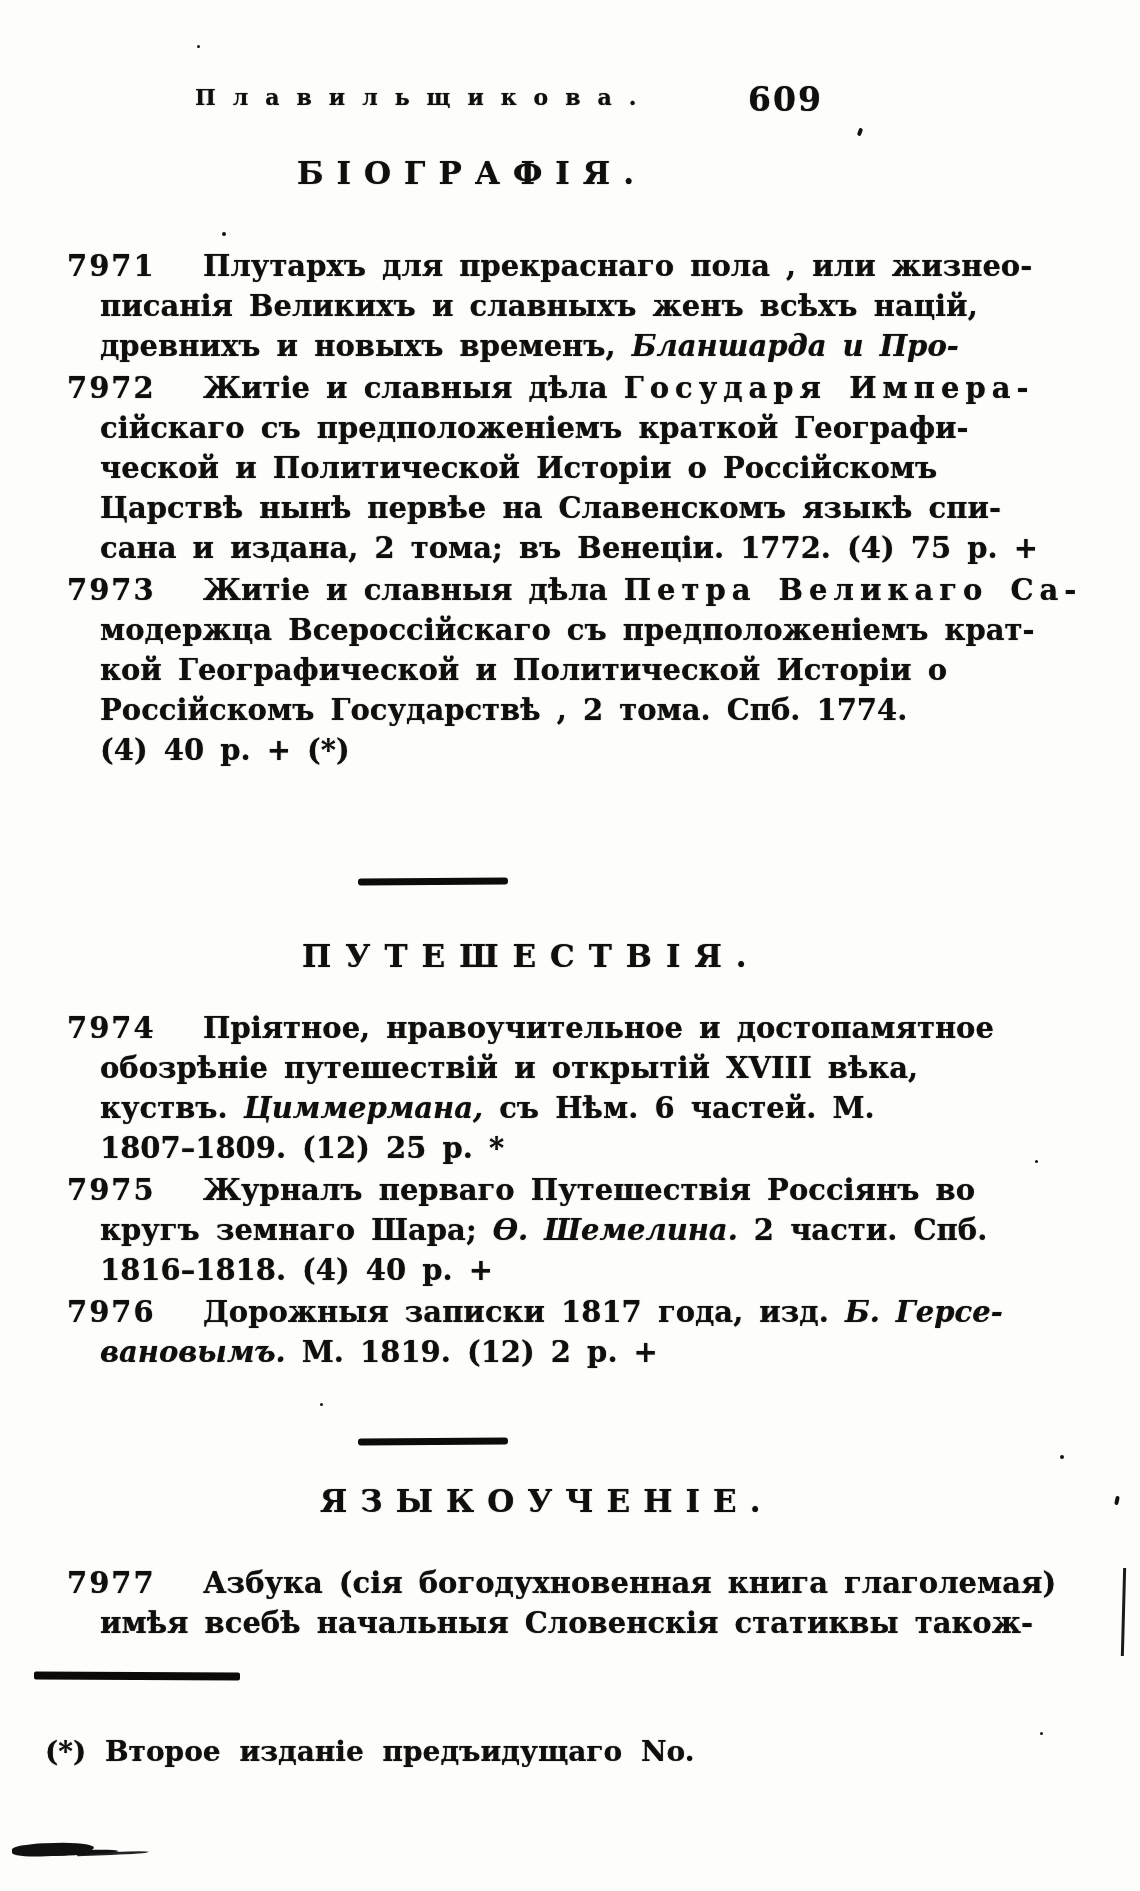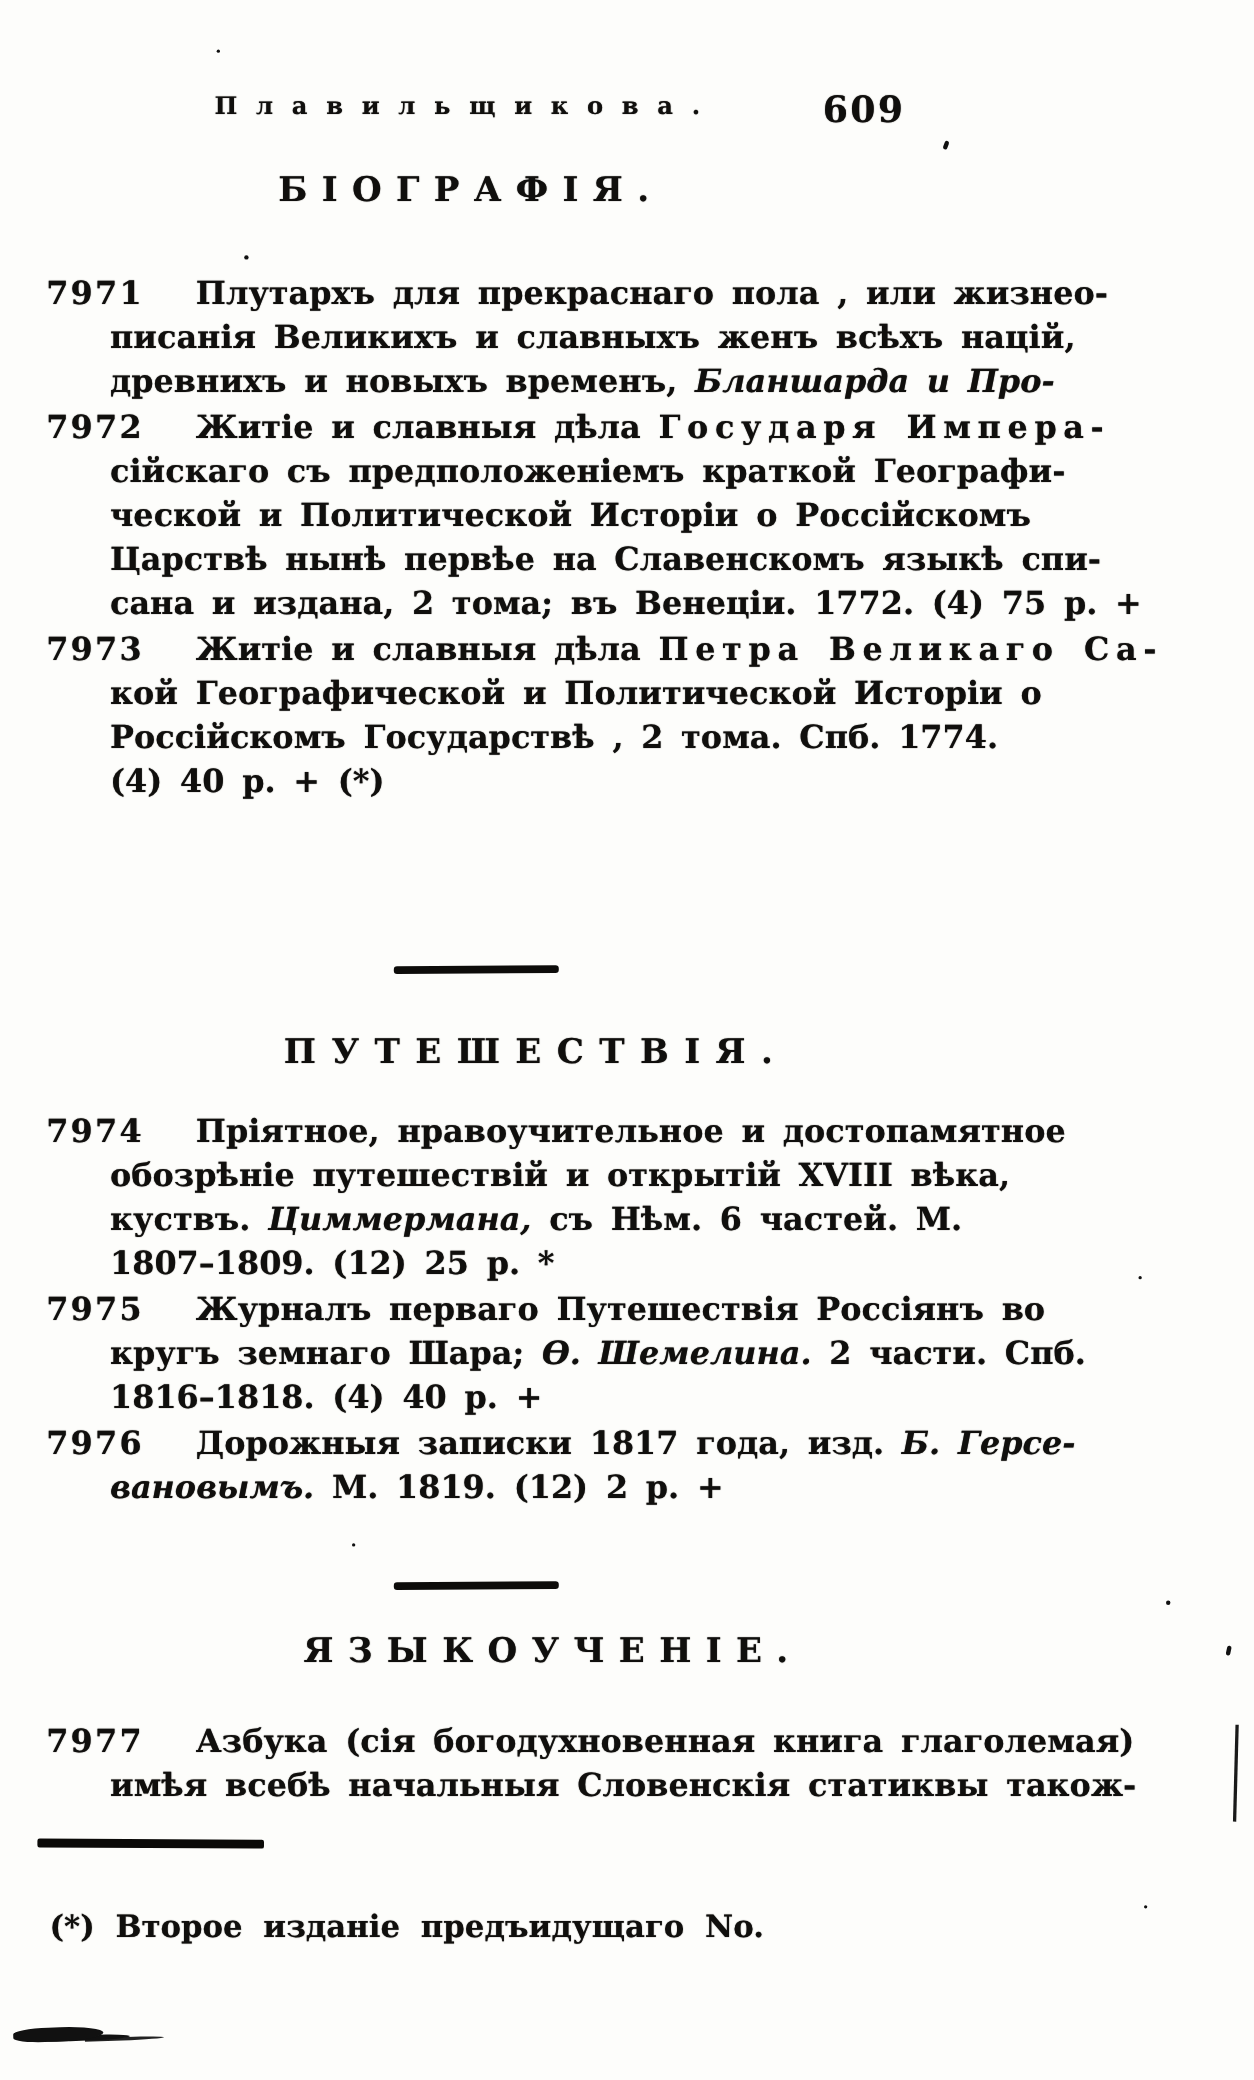--- a/index.html
+++ b/index.html
@@ -23,39 +23,39 @@
   .running-title{
     position:absolute;top:84px;left:195px;
     font-size:22px;letter-spacing:17px;white-space:nowrap;
   }
   .page-number{
     position:absolute;top:80px;left:748px;
     font-size:33px;letter-spacing:2px;
   }
 
   
-  .heading{position:absolute;font-size:31px;white-space:nowrap;}
+  .heading{position:absolute;font-size:31px;white-space:nowrap;margin-left:44px;}
   .h0{top:155px;left:253px;letter-spacing:13px;}
   .h1{top:938px;left:258px;letter-spacing:14px;}
   .h2{top:1483px;left:276px;letter-spacing:13px;}
 
   
   .sec-body{position:absolute;left:42px;width:1050px;}
   .sb0{top:246px}
   .sb1{top:1008px}
   .sb2{top:1563px}
   .entry{margin-bottom:2px;}
   .line{
     line-height:40px;height:40px;
     font-size:29px;
     word-spacing:6px;
     white-space:nowrap;
     padding-left:58px;
   }
-  .line.first{padding-left:0;}
+  .line.first{padding-left:0;margin-left:25px;}
   .num{display:inline-block;width:136px;letter-spacing:2px;}
   .italic{font-style:italic;}
   .tracked{letter-spacing:6px;}
 
   
   .divider{
     position:absolute;height:7px;background:#0d0c0a;border-radius:3px;
   }
   .d0{top:878px;left:358px;width:150px;transform:rotate(-.4deg);}
   .d1{top:1438px;left:358px;width:150px;transform:rotate(-.4deg);}
@@ -107,20 +107,21 @@
         </div>
         <div class="entry">
           <div class="line ink first"><span class="num">7972</span><span class="">Житіе и славныя дѣла </span><span class="tracked">Государя Импера-</span></div>
           <div class="line ink"><span class="">сійскаго съ предположеніемъ краткой Географи-</span></div>
           <div class="line ink"><span class="">ческой и Политической Исторіи о Россійскомъ</span></div>
           <div class="line ink"><span class="">Царствѣ нынѣ первѣе на Славенскомъ языкѣ спи-</span></div>
           <div class="line ink"><span class="">сана и издана, 2 тома; въ Венеціи. 1772. (4) 75 р. +</span></div>
         </div>
         <div class="entry">
           <div class="line ink first"><span class="num">7973</span><span class="">Житіе и славныя дѣла </span><span class="tracked">Петра Великаго Са-</span></div>
+          <div class="line ink"><span class="">модержца Всероссійскаго съ предположеніемъ крат-</span></div>
           <div class="line ink"><span class="">кой Географической и Политической Исторіи о</span></div>
           <div class="line ink"><span class="">Россійскомъ Государствѣ , 2 тома. Спб. 1774.</span></div>
           <div class="line ink"><span class="">(4) 40 р. + (*)</span></div>
         </div>
       </div>
       <div class="heading ink h1">ПУТЕШЕСТВІЯ.</div>
       <div class="sec-body sb1">
         <div class="entry">
           <div class="line ink first"><span class="num">7974</span><span class="">Пріятное, нравоучительное и достопамятное</span></div>
           <div class="line ink"><span class="">обозрѣніе путешествій и открытій XVIII вѣка,</span></div>

